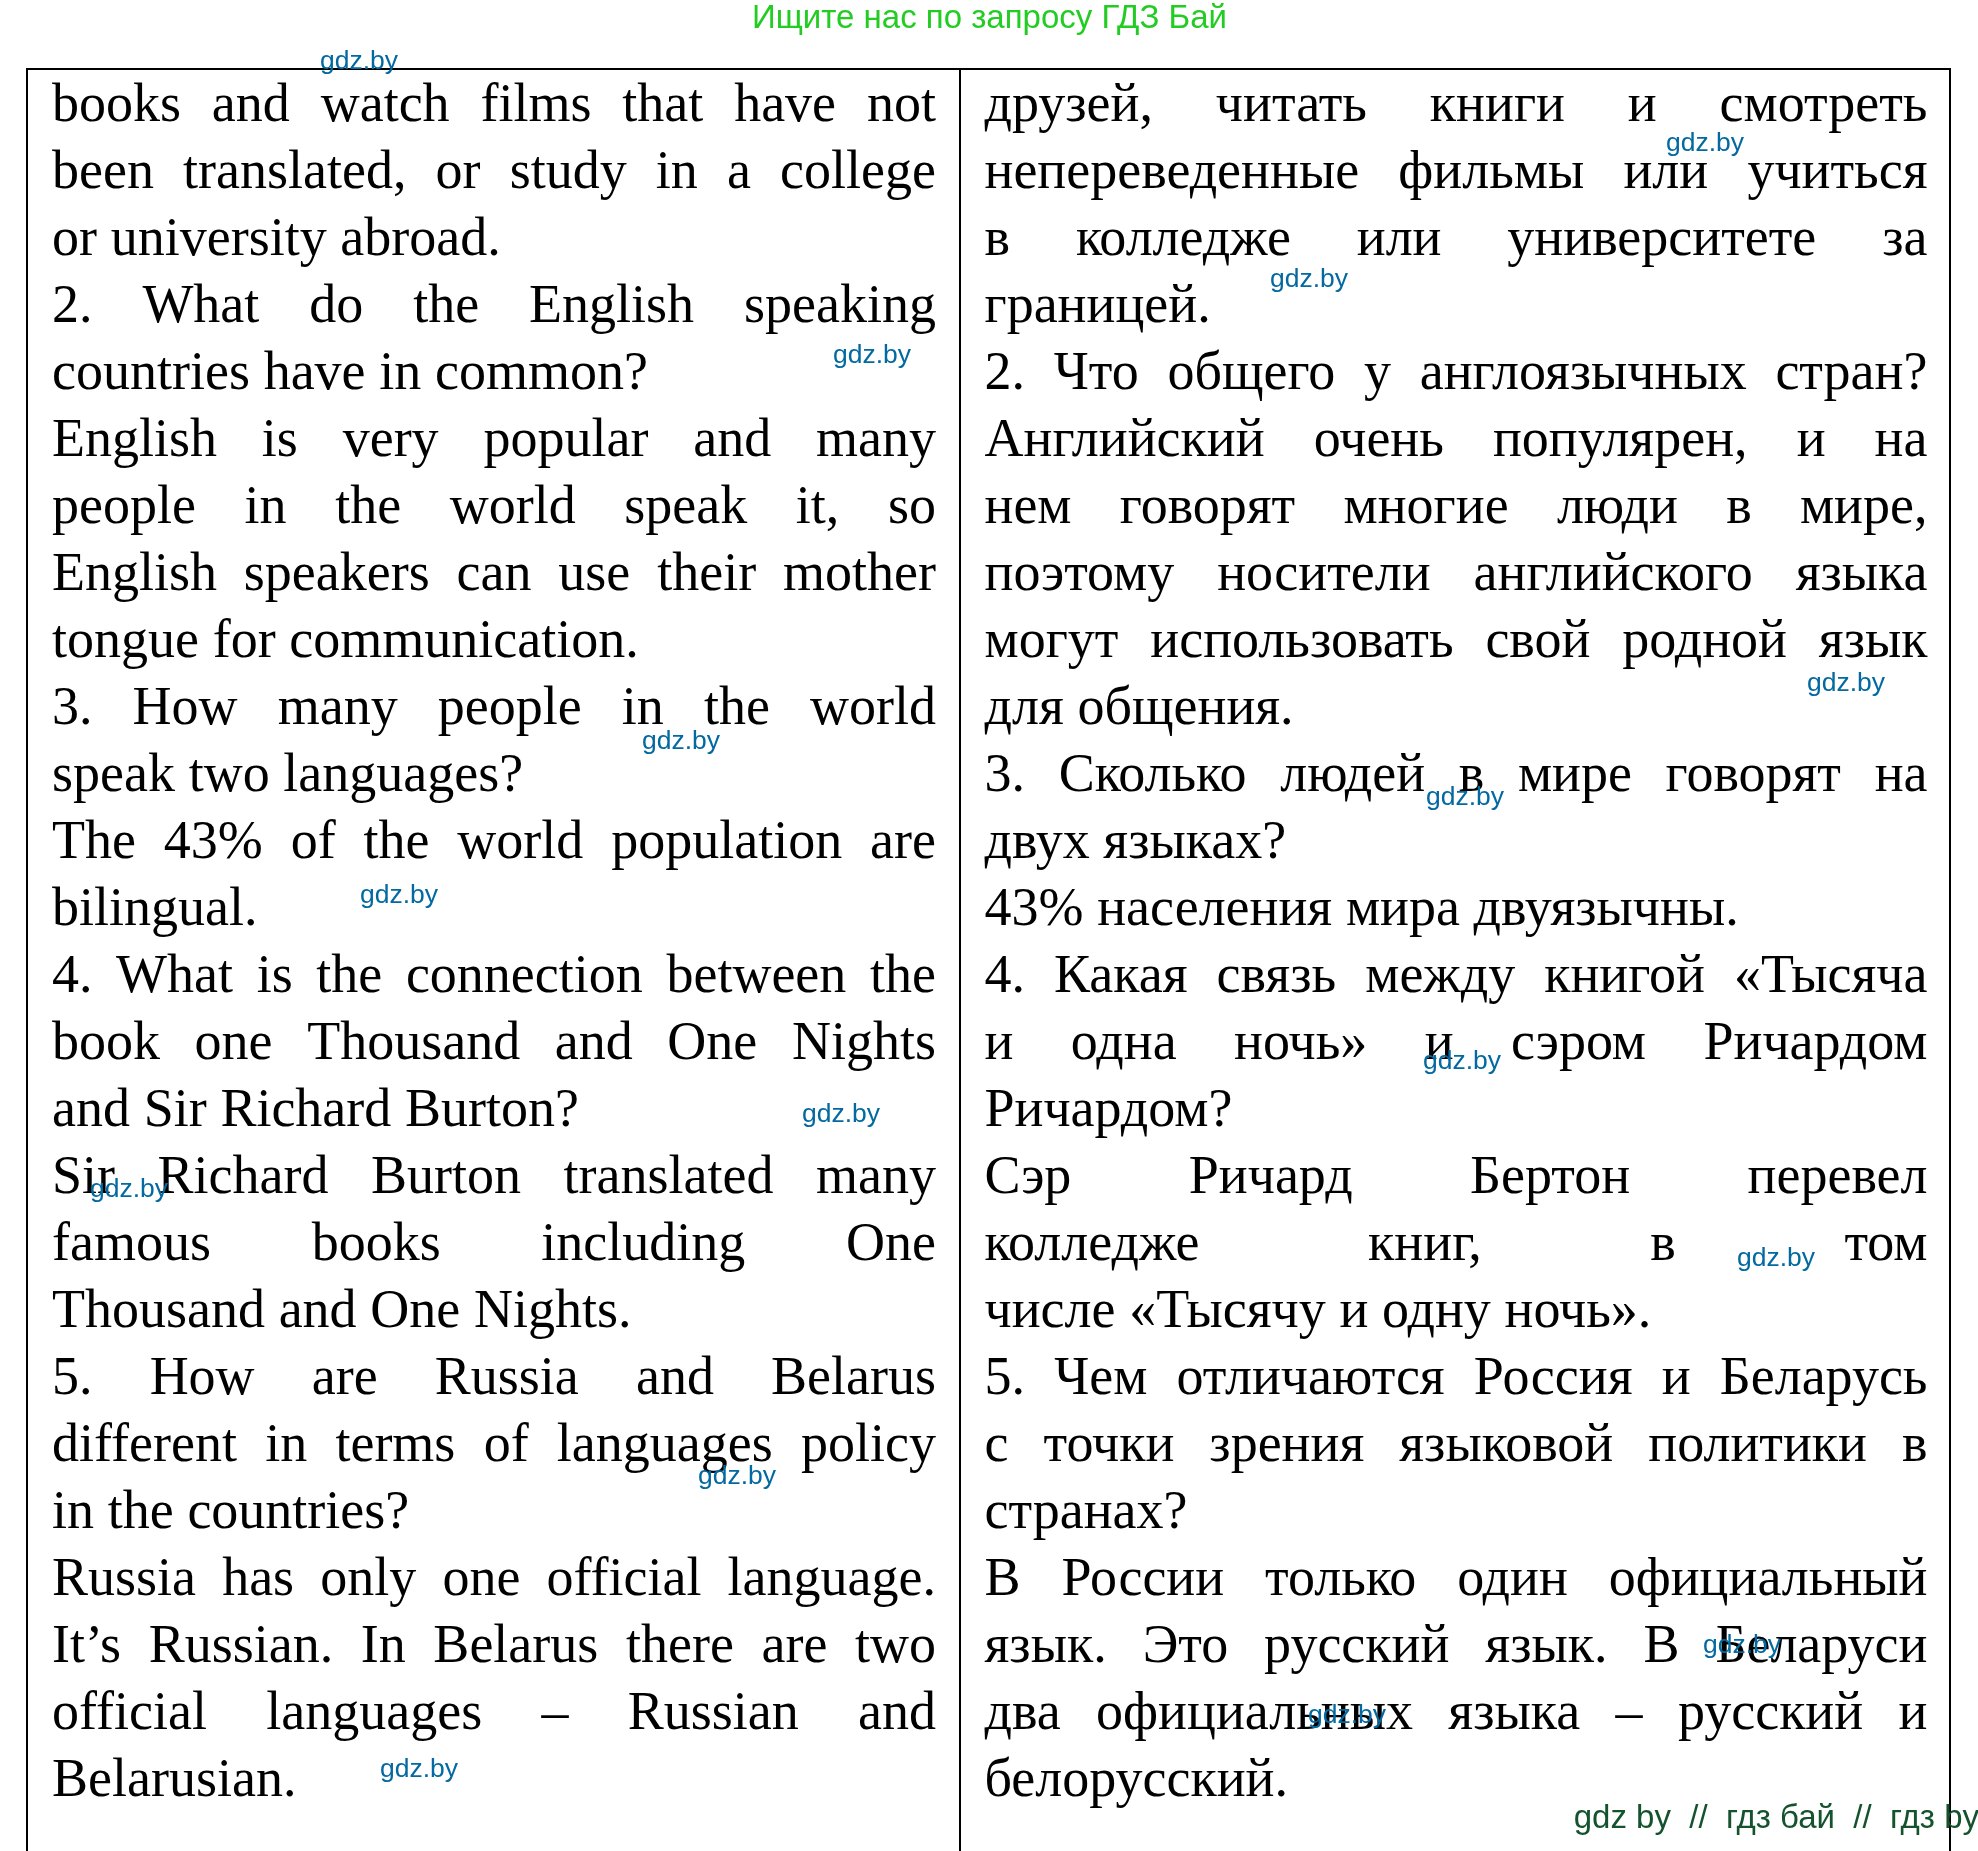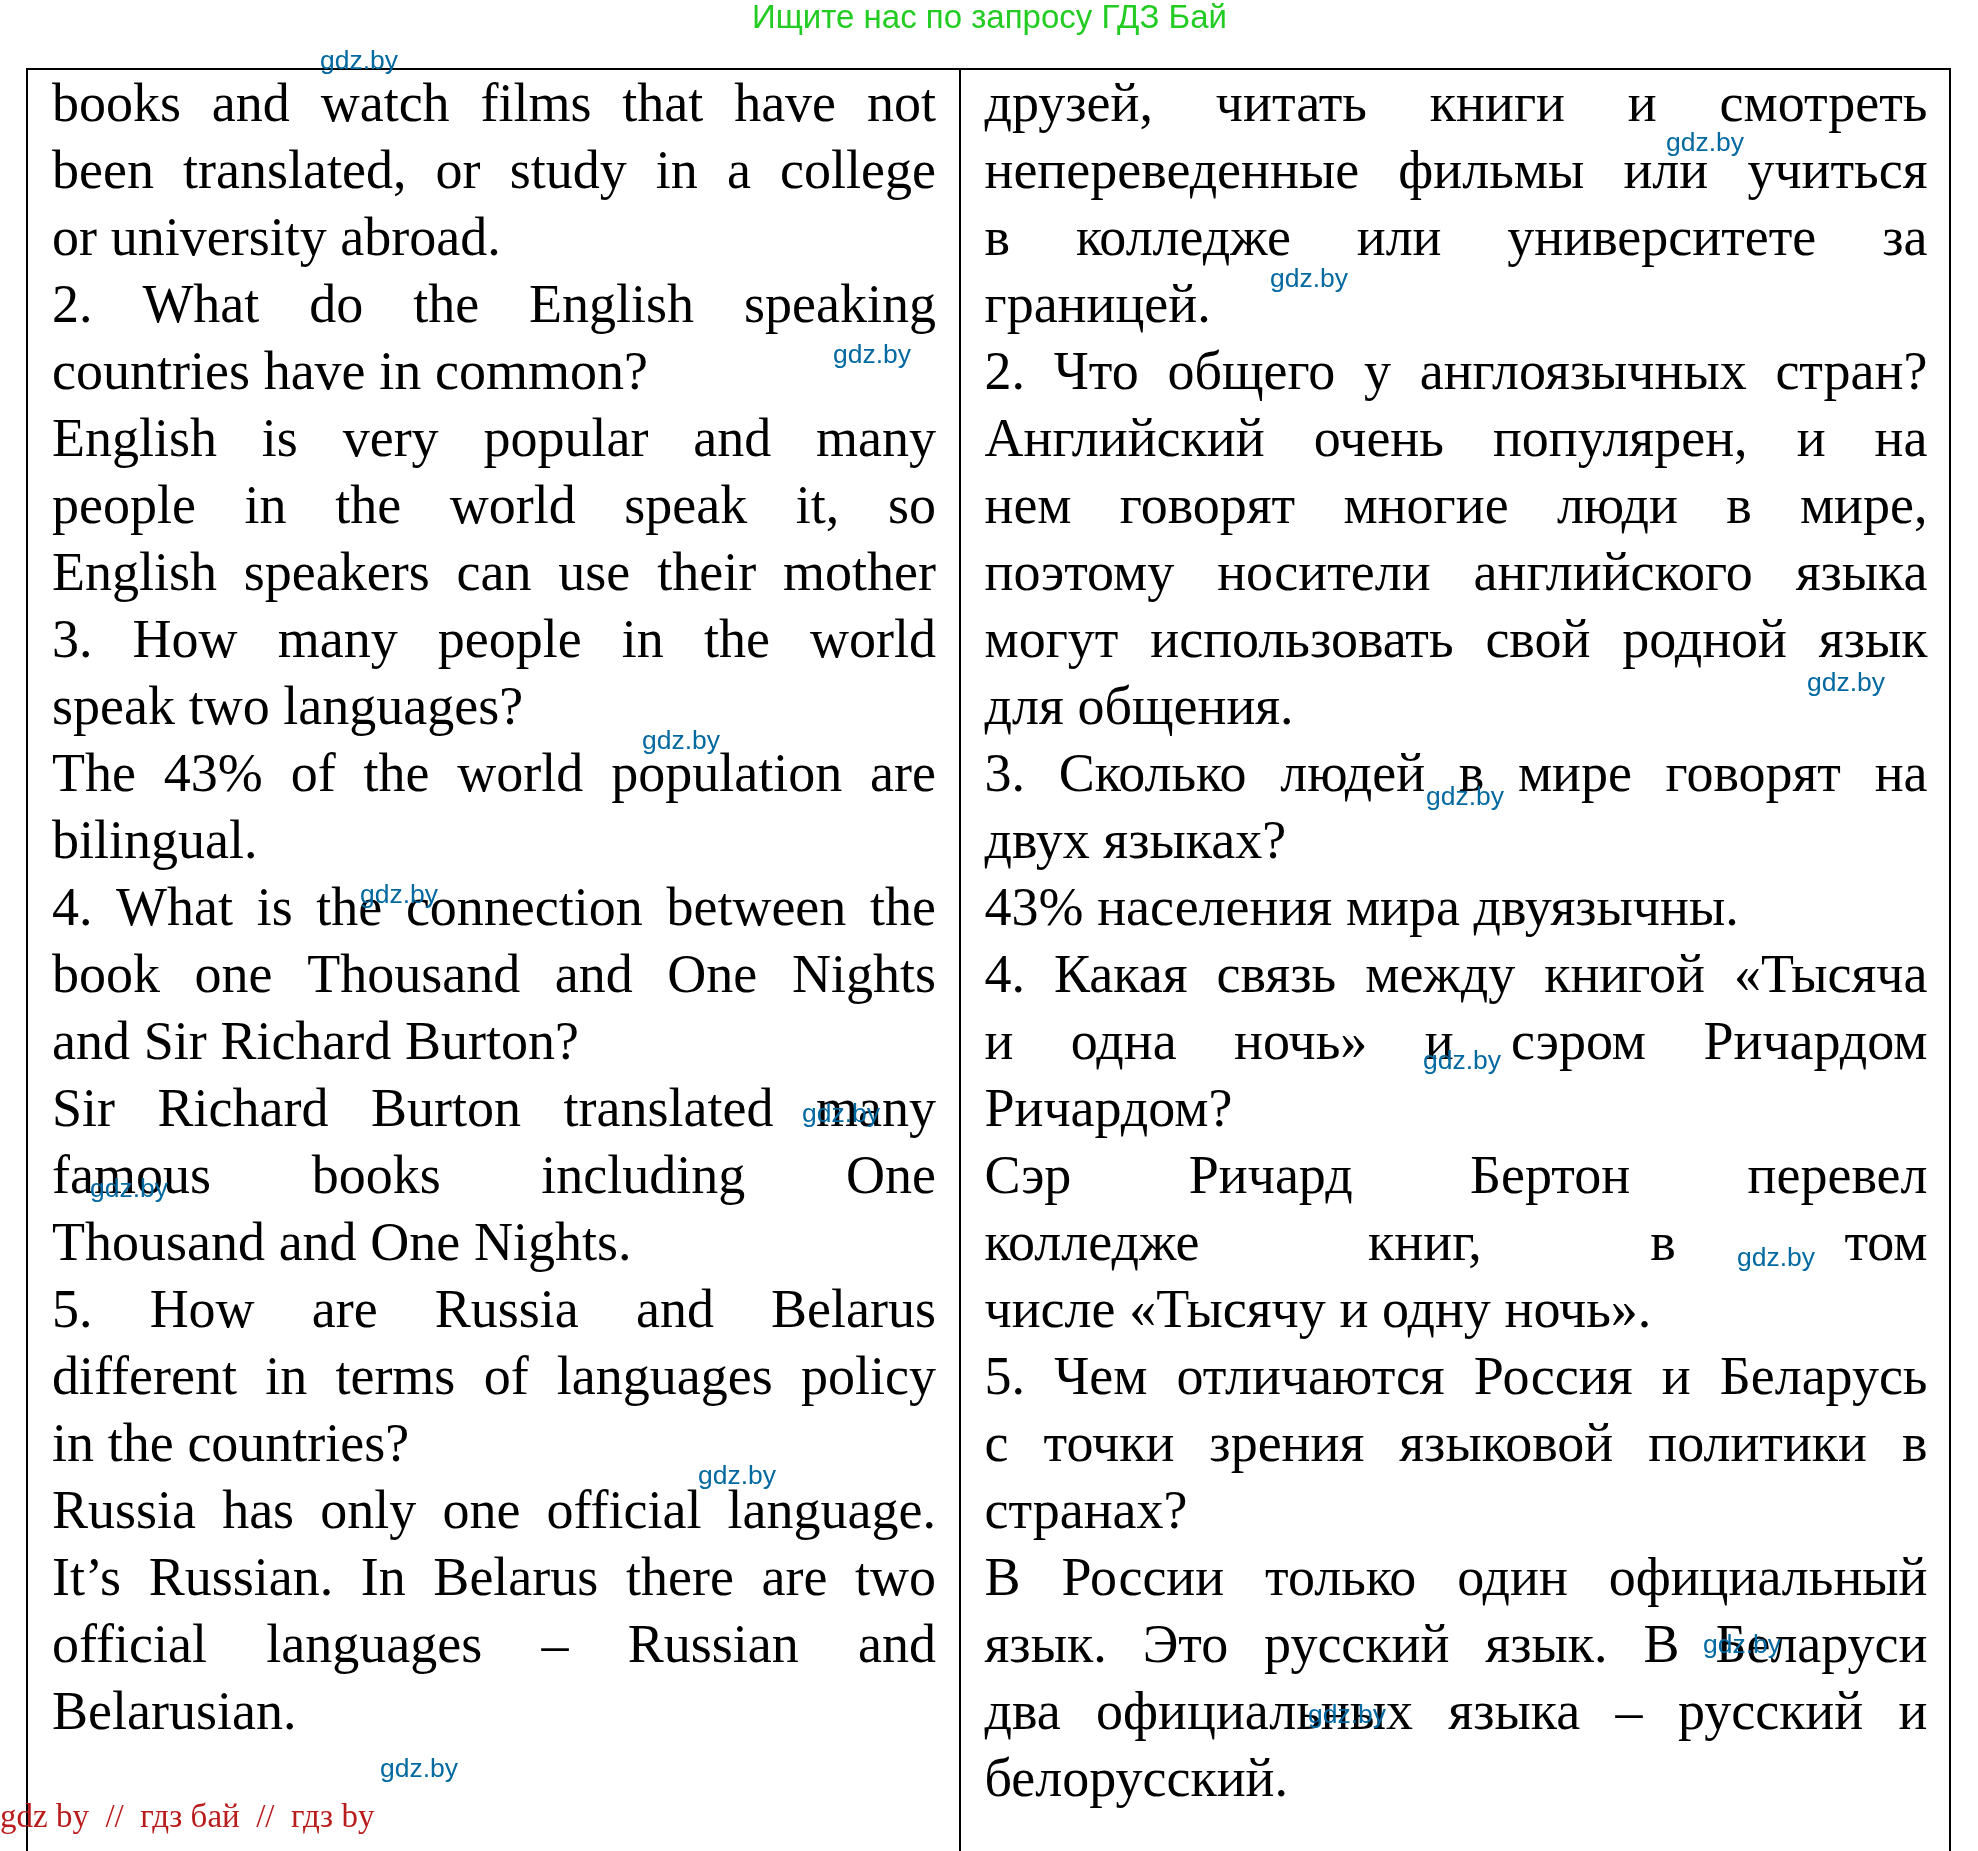--- a/index.html
+++ b/index.html
@@ -7,21 +7,21 @@
   .top-banner{position:absolute;left:0;width:1979px;top:-2px;text-align:center;font-family:"Liberation Sans",sans-serif;font-size:33px;color:#22cc22;}
   .sheet{position:absolute;left:25.5px;top:68px;width:1925px;height:1826px;border:2.9px solid #000;box-sizing:border-box;}
   .divider{position:absolute;left:931px;top:0;width:2.9px;height:100%;background:#000;}
   .col{position:absolute;top:0;}
   .col-left{left:24.5px;width:884px;}
   .col-right{left:957px;width:943px;}
   .line{height:67px;line-height:67px;font-size:54px;white-space:nowrap;display:flex;justify-content:space-between;}
   .line.last{justify-content:flex-start;}
   .line.last span{margin-right:13.7px;}
   .wm{position:absolute;font-family:"Liberation Sans",sans-serif;font-size:26.5px;color:#0369a1;}
-  .footer{position:absolute;left:0;width:1979px;top:1798px;text-align:left;font-family:Liberation Serif, serif;font-size:33px;color:#b91c1c;white-space:pre;}
+  .footer{position:absolute;left:0;width:1979px;top:1798px;text-align:right;font-family:Liberation Sans, sans-serif;font-size:33px;color:#14532d;white-space:pre;}
 </style>
 </head>
 <body>
 
 <div class="top-banner">Ищите нас по запросу ГДЗ Бай</div>
 
 <div class="sheet">
   <div class="divider"></div>
   <div class="col col-left" id="left-col">
       <div class="line">
@@ -78,20 +78,25 @@
         <span>it,</span>
         <span>so</span>
       </div>
       <div class="line">
         <span>English</span>
         <span>speakers</span>
         <span>can</span>
         <span>use</span>
         <span>their</span>
         <span>mother</span>
+      </div>
+      <div class="line last">
+        <span>tongue</span>
+        <span>for</span>
+        <span>communication.</span>
       </div>
       <div class="line">
         <span>3.</span>
         <span>How</span>
         <span>many</span>
         <span>people</span>
         <span>in</span>
         <span>the</span>
         <span>world</span>
       </div>

